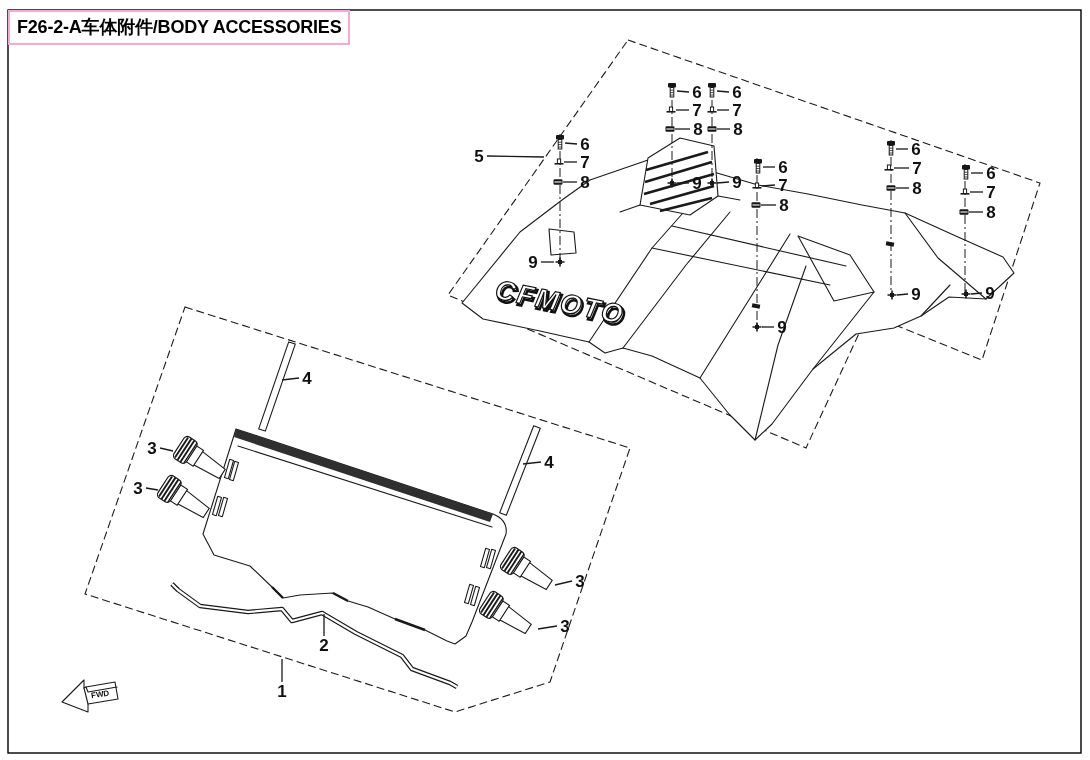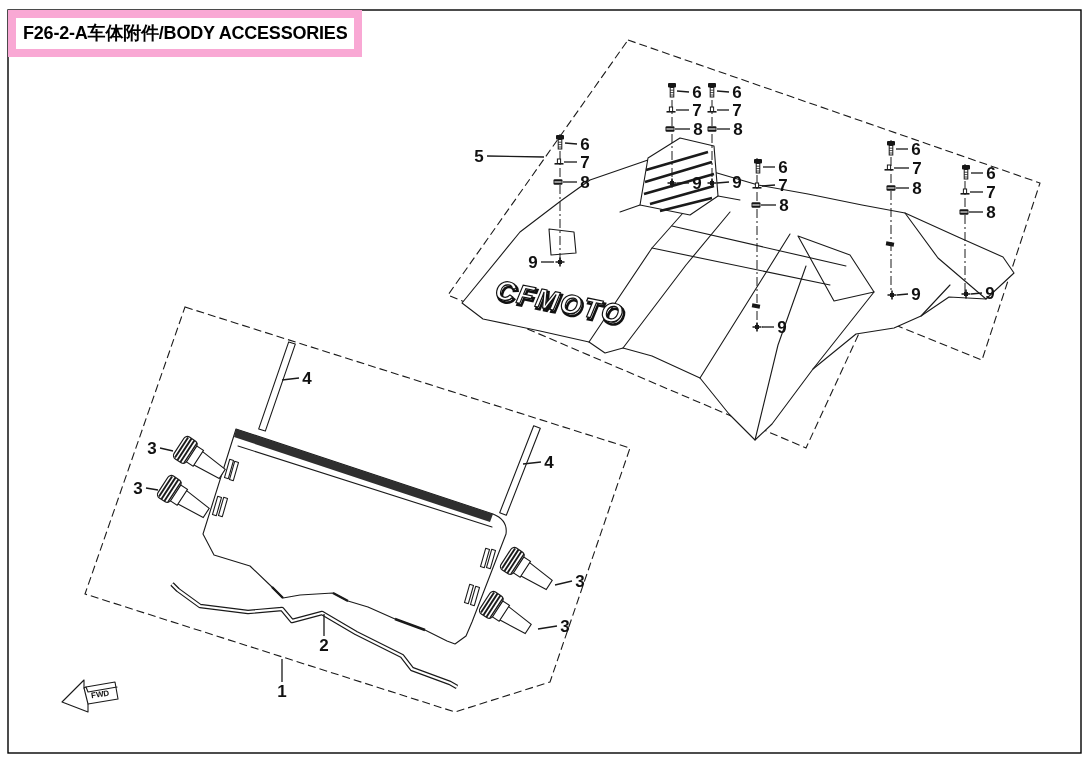--- a/index.html
+++ b/index.html
@@ -1,20 +1,20 @@
 <!DOCTYPE html>
 <html><head>
 <meta charset="utf-8">
 <style>
   html,body{margin:0;padding:0;background:#fff;}
   #page{position:relative;width:1090px;height:760px;background:#fff;overflow:hidden;
         font-family:"Liberation Sans",sans-serif;}
   #art{position:absolute;left:0;top:0;}
   .title-box{position:absolute;left:8px;top:10px;z-index:5;background:#fff;
-    border:8px solid #f9a8d4;padding:3px 7px 4px 7px;
+    border:2px solid #f9a8d4;padding:3px 7px 4px 7px;
     font:bold 18px "Liberation Sans",sans-serif;color:#000;letter-spacing:-0.2px;
     white-space:nowrap;}
   svg text.callout-label{font:bold 17px "Liberation Sans",sans-serif;fill:#111;}
   svg text.logo-text{font:bold italic 27px "Liberation Sans",sans-serif;letter-spacing:2.5px;}
   svg text.fwd-text{font:bold 8px "Liberation Sans",sans-serif;fill:#111;}
   svg .ln{stroke:#1a1a1a;fill:none;stroke-width:1.1;stroke-linejoin:round;stroke-linecap:round;}
   svg .dash{stroke:#1a1a1a;fill:none;stroke-width:1.1;stroke-dasharray:8 4;}
   svg .cline{stroke:#1a1a1a;fill:none;stroke-width:1;stroke-dasharray:9 3 2 3;}
   svg .leader{stroke:#1a1a1a;stroke-width:1.3;}
   svg .solid{fill:#161616;stroke:none;}

